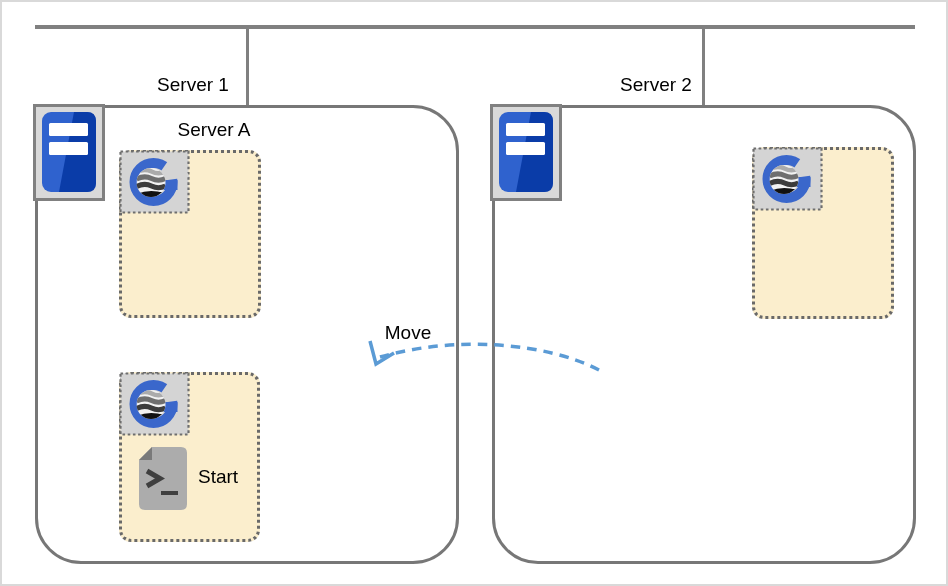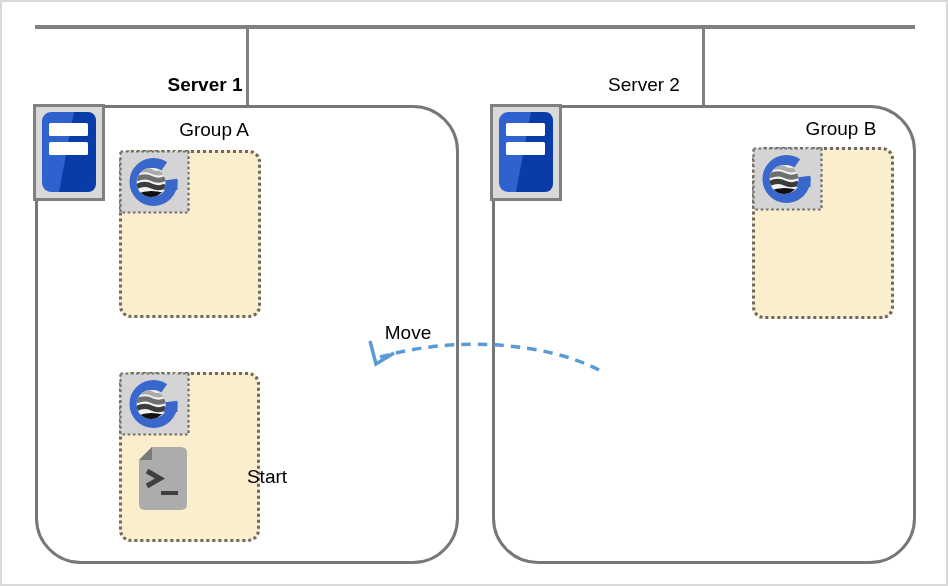--- a/index.html
+++ b/index.html
@@ -25,26 +25,26 @@
   .gbb { left:750px; top:145px; width:142px; height:172px; }
   .gbc { left:117px; top:370px; width:141px; height:170px; }
   .server-icon { top:102px; width:72px; height:97px; }
   .si1 { left:31px; } .si2 { left:488px; }
   .g-icon { width:71px; height:64px; }
   .gia { left:117px; top:148px; }
   .gib { left:750px; top:145px; }
   .gic { left:117px; top:370px; }
   .start-icon { left:137px; top:445px; width:48px; height:63px; }
   .lbl { position:absolute; font-size:19px; line-height:22px; color:#000; text-align:center; white-space:nowrap; }
-  .s1 { left:146px; top:72px;  width:114px;font-weight:bold; }
-  .s2 { left:585px; top:72px;  width:114px;text-align:center; }
+  .s1 { left:134px; top:72px;  width:114px; }
+  .s2 { left:597px; top:72px;  width:114px;text-align:center; }
   .ga { left:150px; top:117px; width:124px; }
   .gb { left:777px; top:116px; width:124px; }
   .gc { left:150px; top:340px; width:124px; }
-  .start-lbl { left:196px; top:464px; width:70px; text-align:center;margin-left:34px; }
+  .start-lbl { left:196px; top:464px; width:70px; text-align:left; }
   .move-lbl  { left:368px; top:309px; width:76px;margin-top:11px; }
   .move-arrow { left:350px; top:328px; width:262px; height:52px; }
 </style>
 </head>
 <body>
 
 <svg width="0" height="0" style="position:absolute" aria-hidden="true">
   <defs>
     <clipPath id="sphClip">
         <circle cx="-2.5" cy="0.5" r="14.5"></circle>
@@ -112,22 +112,21 @@
   <svg class="abs g-icon gic" viewBox="0 0 71 64">
       <use href="#gLogo"></use>
     </svg>
 
   <svg class="abs start-icon" viewBox="0 0 48 63">
       <use href="#startDoc"></use>
     </svg>
 
   <div class="lbl s1">Server 1</div>
   <div class="lbl s2">Server 2</div>
-  <div class="lbl ga">Group A</div>
-  <div class="lbl gb">Group B</div>
+  <div class="lbl ga">Server A</div>
   <div class="lbl start-lbl">Start</div>
   <div class="lbl move-lbl">Move</div>
 
   <svg class="abs move-arrow" viewBox="350 328 262 52">
     <path d="M597,368 C 545,341 455,333 378,355" stroke="#5B9BD5" stroke-width="3.5" stroke-dasharray="9.5 7" fill="none"></path>
     <path d="M368,339 L374,362 L392,351" stroke="#5B9BD5" stroke-width="3.5" fill="none"></path>
   </svg>
 
 </div>
 

